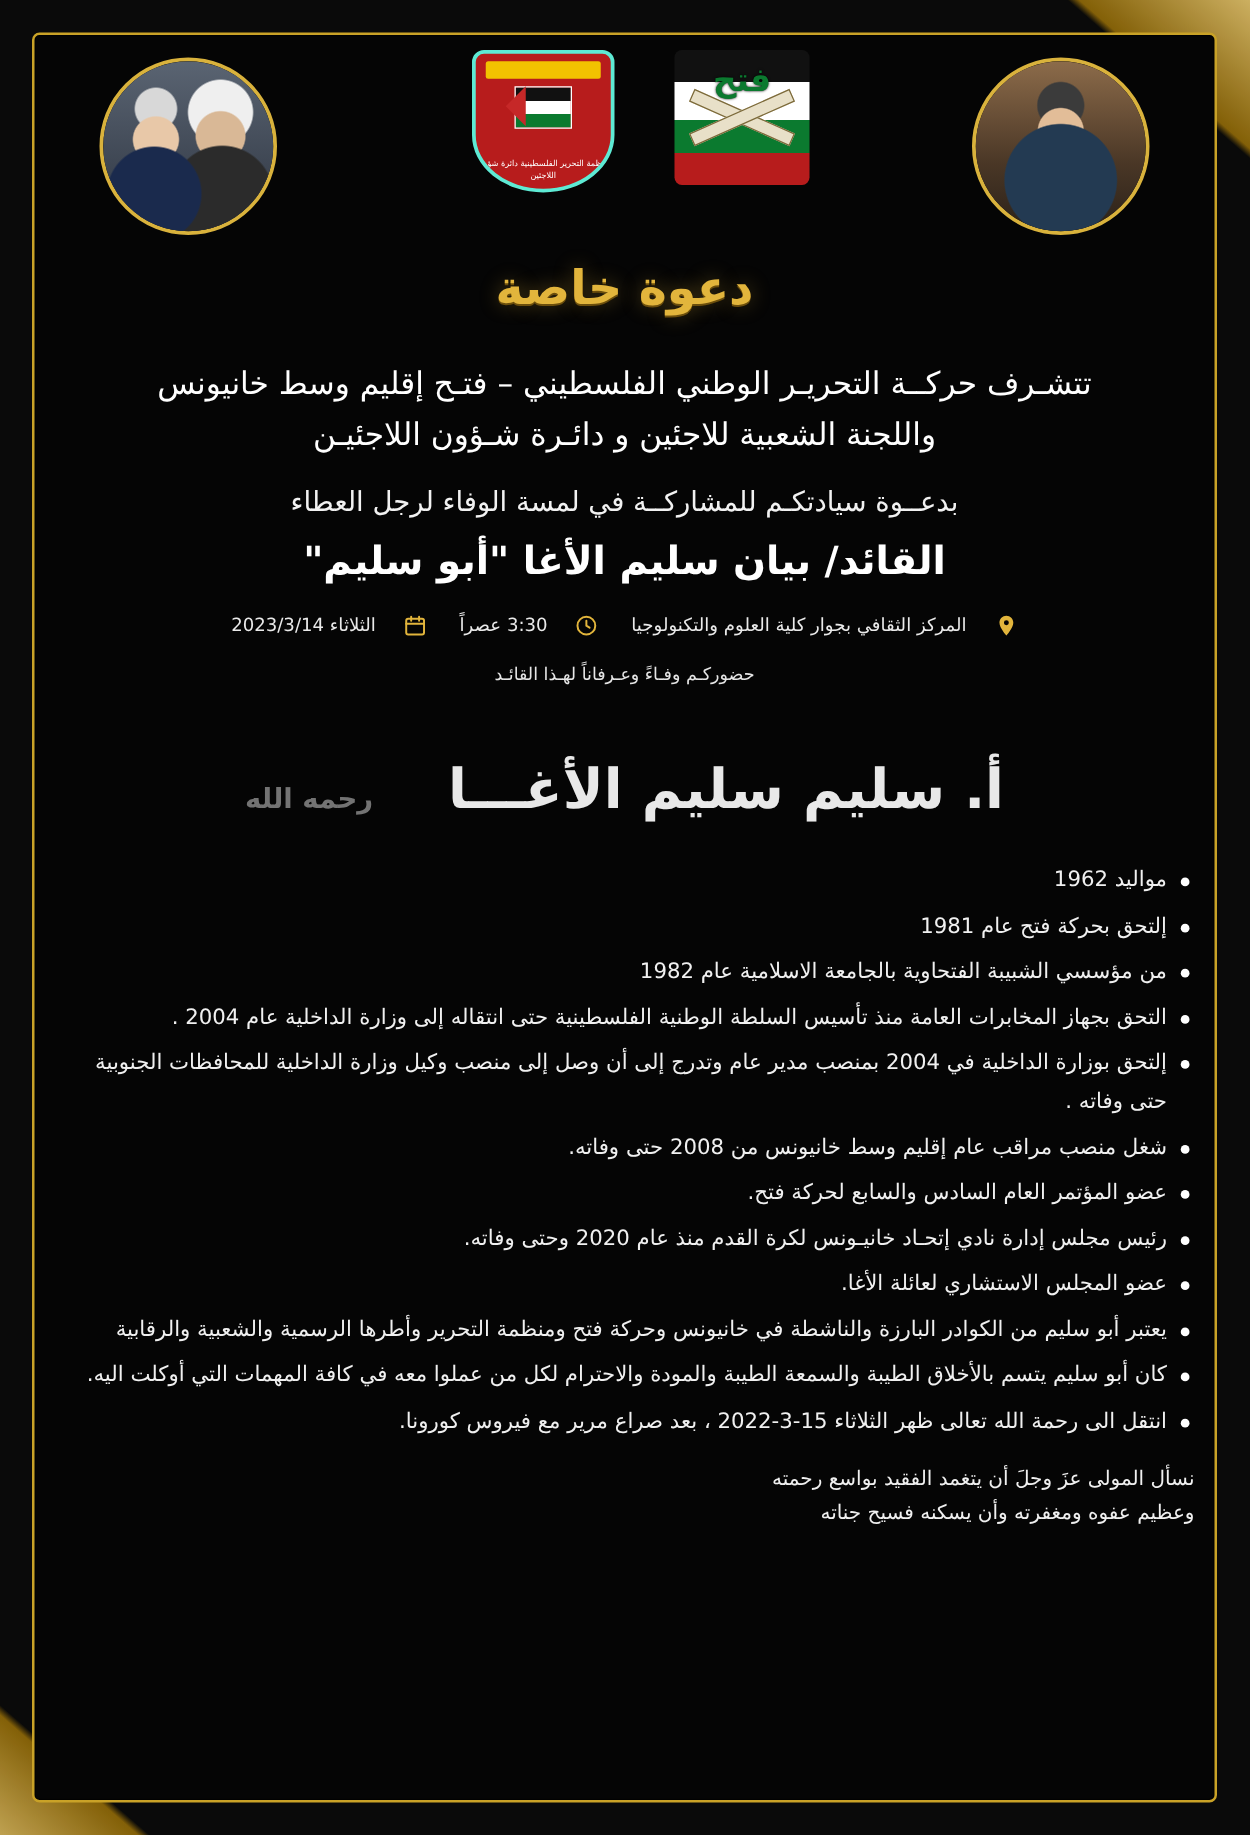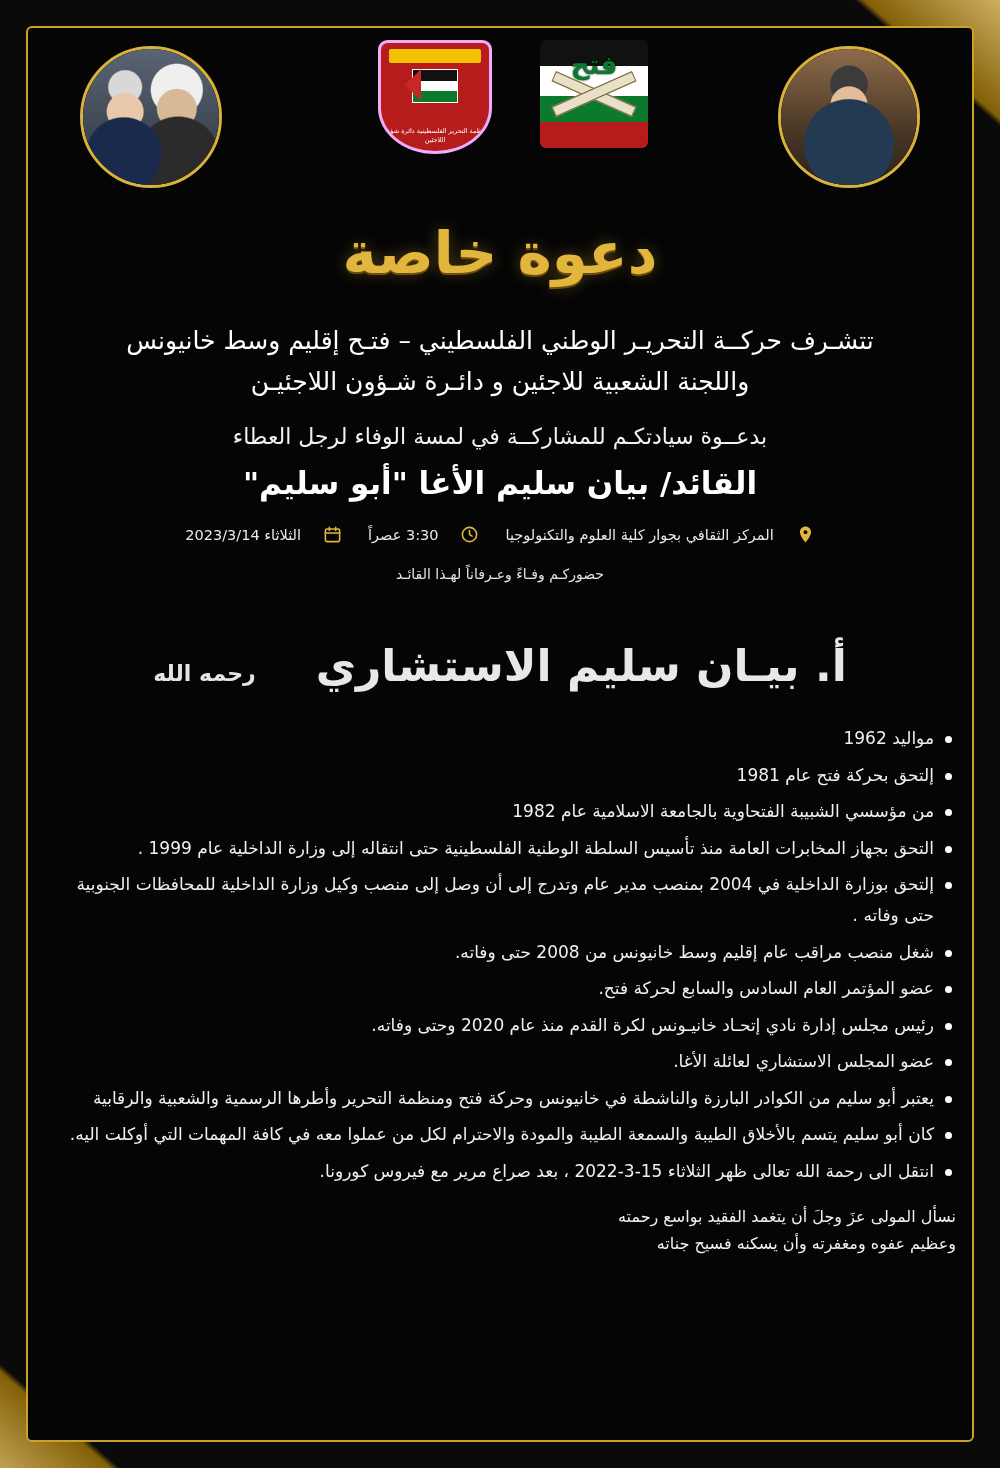--- a/index.html
+++ b/index.html
@@ -100,21 +100,21 @@
     position: absolute;
     top: 0;
     width: 108px; height: 108px;
   }
   .emblem-plo  { left: 340px; }
   .emblem-fatah{ left: 496px; }
 
   .plo-shield {
     width: 100%; height: 100%;
     background: #b71c1c;
-    border: 3px solid #f0abfc;
+    border: 3px solid #5eead4;
     border-radius: 10px 10px 52% 52% / 10px 10px 42% 42%;
     position: relative;
     overflow: hidden;
   }
   .plo-shield::before {
     content: "";
     position: absolute;
     top: 26px; left: 50%; transform: translateX(-50%);
     width: 44px; height: 32px;
     background: linear-gradient(180deg, #111 0 33%, #fff 33% 66%, #0b7a2f 66% 100%);
@@ -163,22 +163,22 @@
     position: absolute;
     top: 10px; left: 50%; transform: translateX(-50%);
     color: #0b7a2f;
     font-size: 26px;
     font-weight: bold;
     text-shadow: 0 0 2px #000;
   }
 
   
   .calligraphy {
-    margin-top: 30px;
-    font-size: 58px;
+    margin-top: 18px;
+    font-size: 38px;
     font-weight: bold;
     color: #e2b53c;
     letter-spacing: 2px;
     text-shadow: 0 2px 0 #6b4e0c, 0 0 16px rgba(226,181,60,.35);
     line-height: 1.1;
   }
 
   
   .invite-lines {
     margin-top: 34px;
@@ -238,21 +238,21 @@
     color: #e8e8e8;
     line-height: 1.25;
     display: flex;
     justify-content: center;
     align-items: baseline;
     gap: 60px;
   }
   .bio-title .rahimah {
     font-size: 22px;
     font-weight: bold;
-    color: #e5e5e5;
+    color: #737373;
   }
   .bio-title-2 {
     font-size: 44px;
     font-weight: bold;
     color: #e8e8e8;
     margin-top: 8px;
     padding-left: 120px;
   }
 
   .bio-list {
@@ -364,29 +364,29 @@
               <path d="M3 10h18M8 3v4M16 3v4" stroke-linecap="round"></path>
             </svg>
         </span>
         <span>الثلاثاء 2023/3/14</span>
       </div>
     </div>
 
     <div class="closing-note">حضوركـم وفـاءً وعـرفاناً لهـذا القائـد</div>
 
     <div class="bio-title">
-      <span>أ. بيـان سليم الاستشاري</span>
+      <span>أ. سليم سليم الأغـــا</span>
       <span class="rahimah">رحمه الله</span>
     </div>
 
     <ul class="bio-list">
       <li>مواليد 1962</li>
       <li>إلتحق بحركة فتح عام 1981</li>
       <li>من مؤسسي الشبيبة الفتحاوية بالجامعة الاسلامية عام 1982</li>
-      <li>التحق بجهاز المخابرات العامة منذ تأسيس السلطة الوطنية الفلسطينية حتى انتقاله إلى وزارة الداخلية عام 1999 .</li>
+      <li>التحق بجهاز المخابرات العامة منذ تأسيس السلطة الوطنية الفلسطينية حتى انتقاله إلى وزارة الداخلية عام 2004 .</li>
       <li>إلتحق بوزارة الداخلية في 2004 بمنصب مدير عام وتدرج إلى أن وصل إلى منصب وكيل وزارة الداخلية للمحافظات الجنوبية حتى وفاته .</li>
       <li>شغل منصب مراقب عام إقليم وسط خانيونس من  2008  حتى وفاته.</li>
       <li>عضو المؤتمر العام  السادس والسابع لحركة فتح.</li>
       <li>رئيس مجلس إدارة نادي  إتحـاد خانيـونس لكرة القدم منذ عام 2020 وحتى وفاته.</li>
       <li>عضو المجلس الاستشاري لعائلة الأغا.</li>
       <li>يعتبر أبو سليم من الكوادر البارزة والناشطة في خانيونس وحركة فتح ومنظمة التحرير وأطرها الرسمية والشعبية والرقابية</li>
       <li>كان أبو سليم يتسم بالأخلاق الطيبة والسمعة الطيبة والمودة والاحترام لكل من عملوا معه في كافة المهمات التي أوكلت اليه.</li>
       <li>انتقل الى رحمة الله تعالى ظهر الثلاثاء 15-3-2022 ، بعد صراع مرير مع فيروس كورونا.</li>
     </ul>
 

